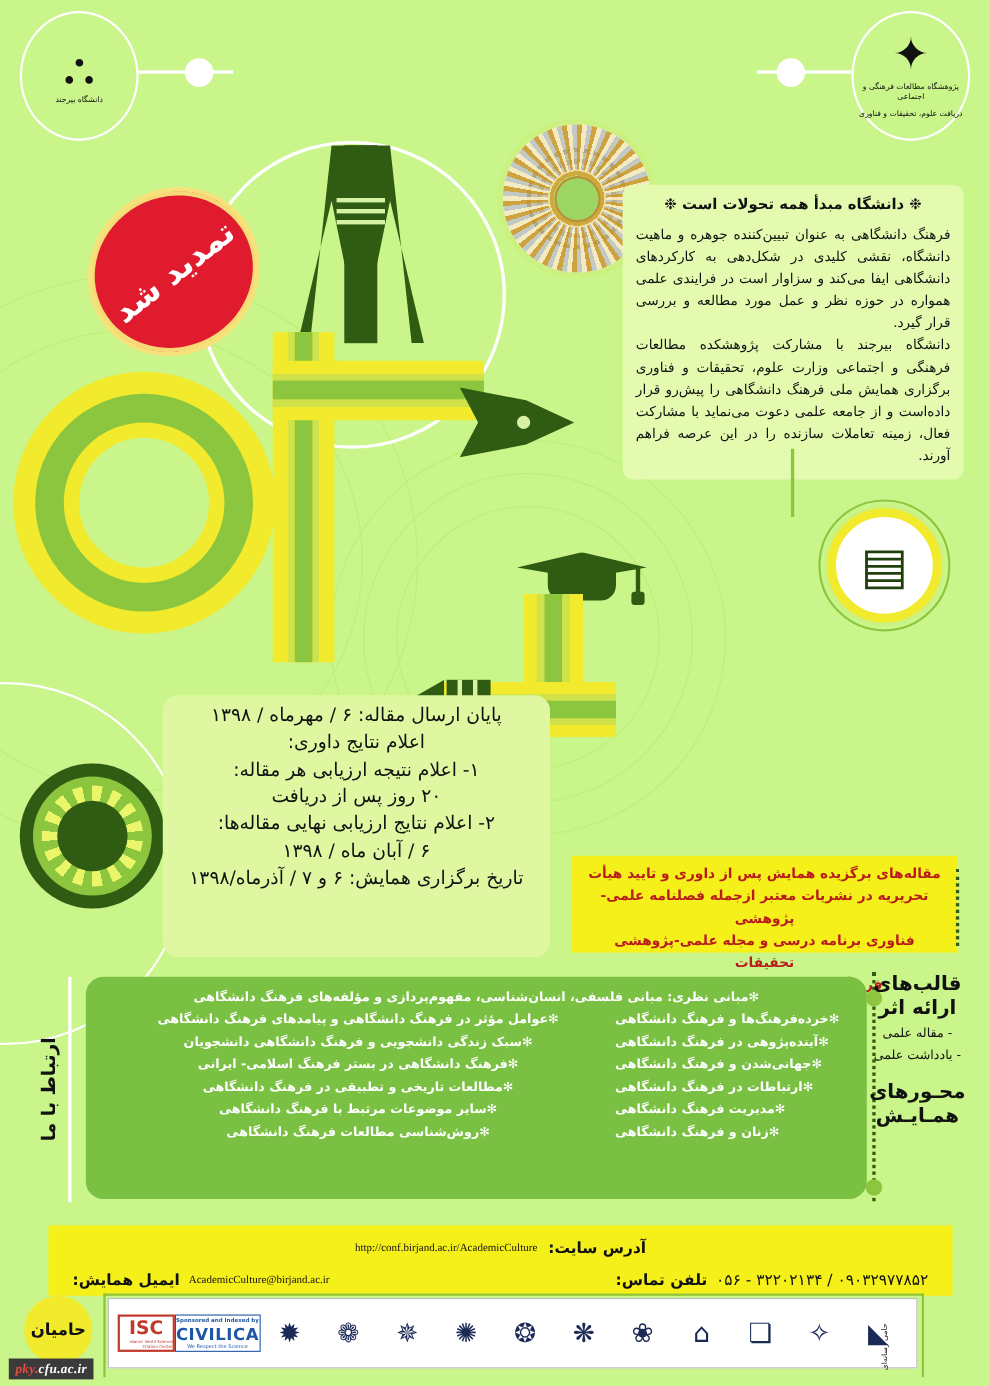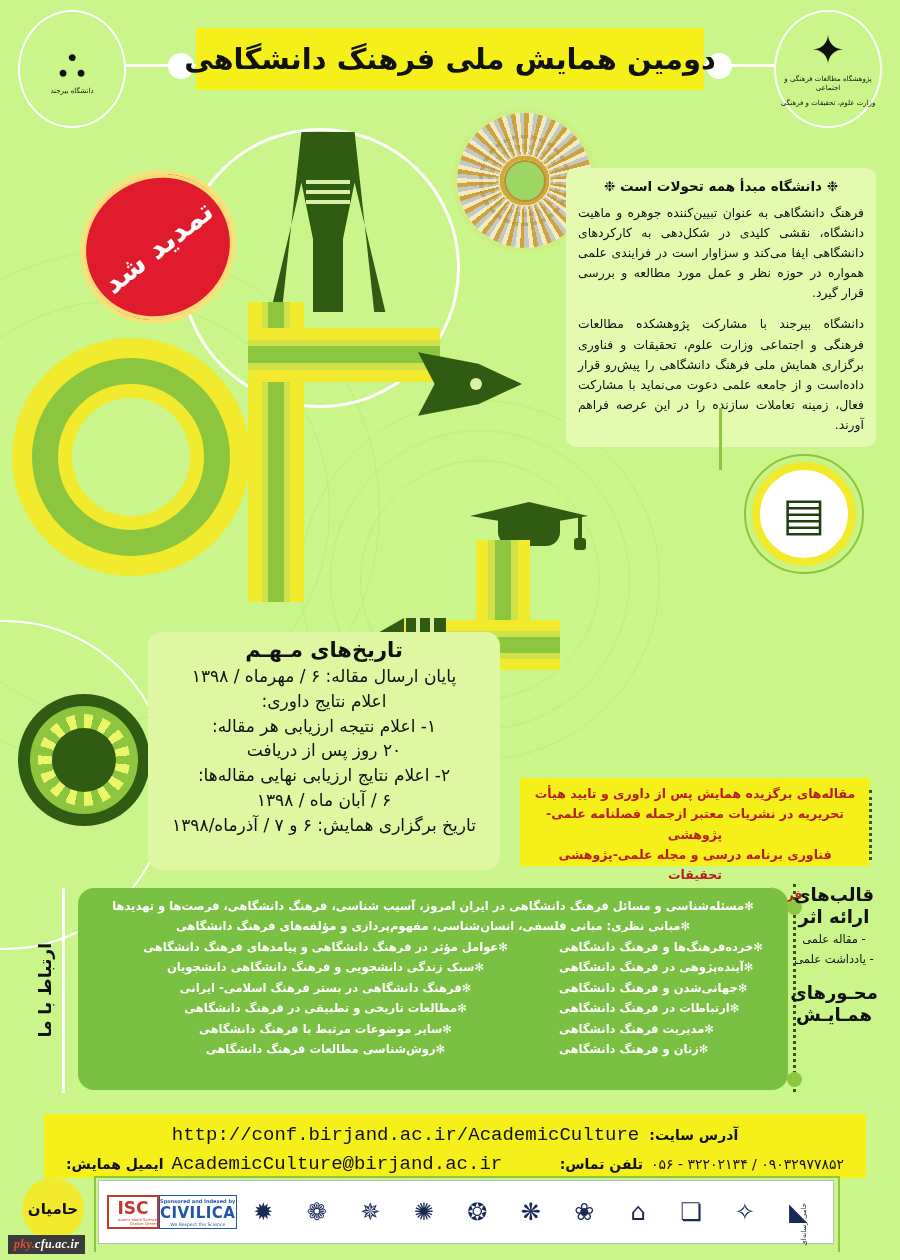--- a/index.html
+++ b/index.html
@@ -302,21 +302,21 @@
   
   .contact-bar {
     position:absolute; left: 44px; top: 1114px;
     width: 822px; height: 64px;
     background:#f5ef1a;
     padding: 6px 18px;
   }
   .contact-row { display:flex; align-items:center; justify-content:center; gap: 10px; height: 29px; }
   .contact-row2 { display:flex; align-items:center; justify-content:space-between; height: 29px; padding: 0 4px;}
   .c-label { font-size: 14px; font-weight:bold; color:#111; white-space:nowrap; }
-  .c-value { font-size: 19px; color:#111; font-family:Liberation Mono, monospace; white-space:nowrap; direction:ltr; }
+  .c-value { font-size: 10px; color:#111; font-family:Liberation Serif, serif; white-space:nowrap; direction:ltr; }
   .c-value-fa { font-size: 14px; color:#111; white-space:nowrap; }
   .c-group { display:flex; align-items:center; gap: 8px; }
 
   
   .sponsor-area {
     position:absolute; left: 0; bottom: 4px; width: 812px; height: 80px;
   }
   .sponsor-frame {
     position:absolute; left: 98px; top: 4px; width: 736px; height: 64px;
     background:#ffffff; border:1px solid #bbb;
@@ -387,28 +387,25 @@
     <div class="header-line" style="left:126px; width:86px;"></div>
     <div class="header-line" style="right:126px; width:86px;"></div>
     <div class="header-dot" style="left:168px;"></div>
     <div class="header-dot" style="right:168px;"></div>
 
     <div class="logo-oval logo-left">
       <div class="logo-mark">⛬</div>
       <div class="logo-cap">دانشگاه بیرجند</div>
     </div>
 
-    <div class="title-banner">
-      <span>دومین همایش ملی فرهنگ دانشگاهی</span>
-    </div>
 
     <div class="logo-oval logo-right">
       <div class="logo-mark">✦</div>
       <div class="logo-cap">پژوهشگاه مطالعات فرهنگی و اجتماعی</div>
-      <div class="logo-cap">وزارت علوم، تحقیقات و فرهنگی</div>
+      <div class="logo-cap">دریافت علوم، تحقیقات و فناوری</div>
     </div>
   </div>
 
   <div class="mandala-wrap">
     <div class="mandala-outer"></div>
     <div class="mandala-core"></div>
   </div>
 
   <div class="stamp">
     <div class="stamp-ellipse"></div>
@@ -469,46 +466,44 @@
   </div>
 
   <div class="gear-badge">
     <div class="gear-teeth"></div>
   </div>
 
   <div style="position:absolute; right:24px; top:168px; width:310px; background:#e4fbaf;
               border-radius:10px; padding:10px 12px 12px; color:#111;">
     <div style="font-size:13.5px; font-weight:bold; text-align:center; margin-bottom:9px;">❉ دانشگاه مبدأ همه تحولات است ❉</div>
     <p style="font-size:12.4px; line-height:1.62; text-align:justify;">فرهنگ دانشگاهی به عنوان تبیین‌کننده جوهره و ماهیت دانشگاه، نقشی کلیدی در شکل‌دهی به کارکردهای دانشگاهی ایفا می‌کند و سزاوار است در فرایندی علمی همواره در حوزه نظر و عمل مورد مطالعه و بررسی قرار گیرد.</p>
-    <p style="font-size:12.4px; line-height:1.62; text-align:justify;margin-top:11px;">دانشگاه بیرجند با مشارکت پژوهشکده مطالعات فرهنگی و اجتماعی وزارت علوم، تحقیقات و فناوری برگزاری همایش ملی فرهنگ دانشگاهی را پیش‌رو قرار داده‌است و از جامعه علمی دعوت می‌نماید با مشارکت فعال، زمینه تعاملات سازنده را در این عرصه فراهم آورند.</p>
+    <p style="font-size:12.4px; line-height:1.62; text-align:justify;">دانشگاه بیرجند با مشارکت پژوهشکده مطالعات فرهنگی و اجتماعی وزارت علوم، تحقیقات و فناوری برگزاری همایش ملی فرهنگ دانشگاهی را پیش‌رو قرار داده‌است و از جامعه علمی دعوت می‌نماید با مشارکت فعال، زمینه تعاملات سازنده را در این عرصه فراهم آورند.</p>
   </div>
   <div style="position:absolute; right:178px; top:408px; width:3px; height:62px; background:#8cc63e;"></div>
 
   <div class="dates-box">
-    <div class="dates-title">تاریخ‌های مـهـم</div>
     <div class="dates-line">پایان ارسال مقاله: ۶ / مهرماه / ۱۳۹۸</div>
     <div class="dates-line">اعلام نتایج داوری:</div>
     <div class="dates-line">۱- اعلام نتیجه ارزیابی هر مقاله:</div>
     <div class="dates-line">۲۰ روز پس از دریافت</div>
     <div class="dates-line">۲- اعلام نتایج ارزیابی نهایی مقاله‌ها:</div>
     <div class="dates-line">۶ / آبان ماه / ۱۳۹۸</div>
     <div class="dates-line">تاریخ برگزاری همایش: ۶ و ۷ / آذرماه/۱۳۹۸</div>
   </div>
 
   <div class="publish-box">
     <p>مقاله‌های برگزیده همایش پس از داوری و تایید هیأت</p>
     <p>تحریریه در نشریات معتبر ازجمله فصلنامه علمی-پژوهشی</p>
     <p>فناوری برنامه درسی و مجله علمی-پژوهشی تحقیقات</p>
     <p>فرهنگ ایرانی به چاپ خواهد رسید.</p>
   </div>
   <div class="dotted-v"></div>
 
   <div class="topics-panel">
     <div class="topics-col-wide">
-      <div class="topic">✻مسئله‌شناسی و مسائل فرهنگ دانشگاهی در ایران امروز، آسیب شناسی، فرهنگ دانشگاهی، فرصت‌ها و تهدیدها</div>
       <div class="topic">✻مبانی نظری: مبانی فلسفی، انسان‌شناسی، مفهوم‌پردازی و مؤلفه‌های فرهنگ دانشگاهی</div>
     </div>
     <div class="topics-two">
       <div class="col left">
         <div class="topic">✻خرده‌فرهنگ‌ها و فرهنگ دانشگاهی</div>
         <div class="topic">✻آینده‌پژوهی در فرهنگ دانشگاهی</div>
         <div class="topic">✻جهانی‌شدن و فرهنگ دانشگاهی</div>
         <div class="topic">✻ارتباطات در فرهنگ دانشگاهی</div>
         <div class="topic">✻مدیریت فرهنگ دانشگاهی</div>
         <div class="topic">✻زنان و فرهنگ دانشگاهی</div>

